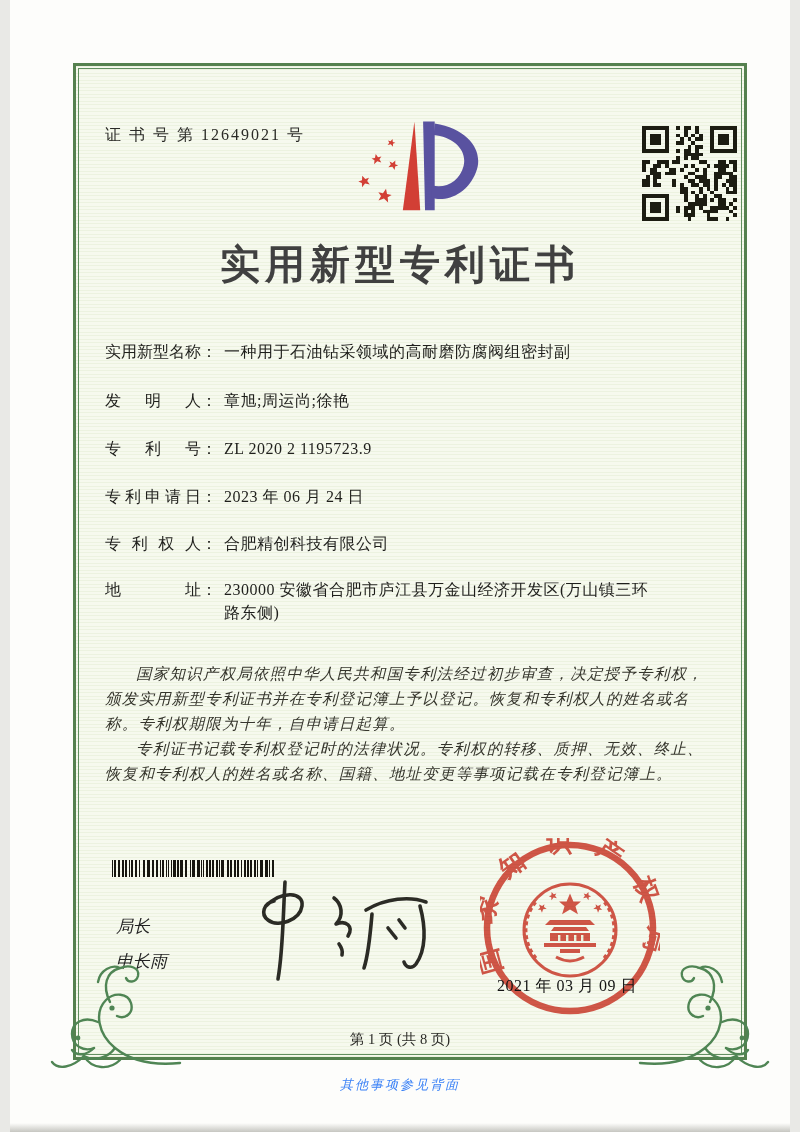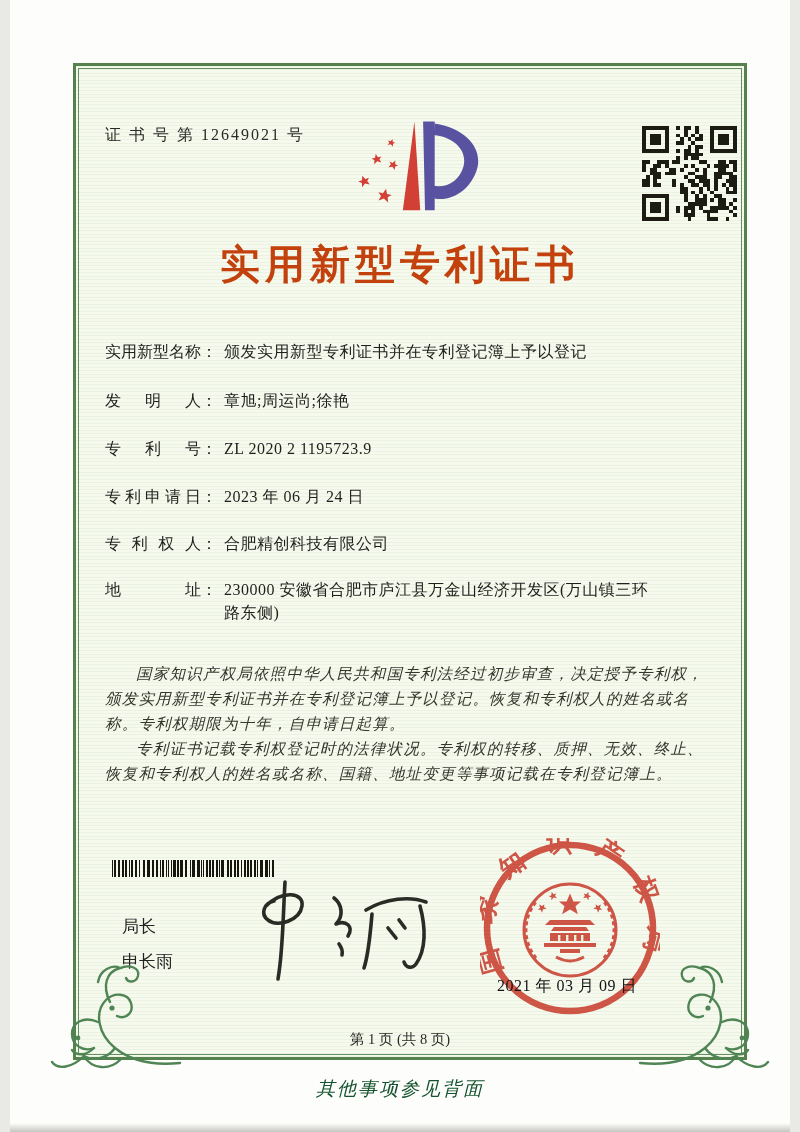--- a/index.html
+++ b/index.html
@@ -25,53 +25,53 @@
   .orn-dot{fill:#4f8554;}
   .scan-edge{position:absolute;left:0;right:0;bottom:0;height:9px;
     background:linear-gradient(180deg,rgba(0,0,0,0),#c6c6c1);}
   
   .cert-no{position:absolute;left:95px;top:125px;font-size:16px;letter-spacing:2px;color:#2a2a26;}
   .logo{position:absolute;left:335px;top:110px;width:135px;height:118px;}
   .qr{position:absolute;left:632px;top:126px;width:95px;height:95px;}
   .qr svg rect{fill:#1c1c12;}
   .title{
     position:absolute;left:0;top:237px;width:100%;text-align:center;
-    font-size:40px;font-weight:600;letter-spacing:5px;color:#c2410c;
+    font-size:40px;font-weight:600;letter-spacing:5px;color:#404040;
   }
   
   .row{position:absolute;left:95px;width:625px;font-size:16px;line-height:23px;}
   .flabel{display:inline-block;width:96px;text-align:justify;text-align-last:justify;vertical-align:top;}
   .flabel2{display:inline-block;width:88px;text-align:justify;text-align-last:justify;vertical-align:top;}
   .colon{display:inline-block;vertical-align:top;margin-right:7px;}
   .fvalue{display:inline-block;vertical-align:top;letter-spacing:0.5px;}
   .fvalue.addr{width:430px;}
   .pair2{position:absolute;left:253px;top:0;}
   
   .body-text{
     position:absolute;left:95px;top:661px;width:614px;
     font-style:italic;font-size:15.5px;line-height:25px;letter-spacing:1.2px;color:#35352c;
   }
   .body-text p{margin:0;text-indent:2em;}
   
   .barcode{position:absolute;left:102px;top:860px;width:166px;height:17px;}
   .barcode svg rect{fill:#16160f;}
-  .comm{position:absolute;left:112px;top:909px;font-size:17px;line-height:35px;color:#222;}
+  .comm{position:absolute;left:106px;top:909px;font-size:17px;line-height:35px;color:#222;font-style:italic;}
   .sig{position:absolute;left:228px;top:876px;width:200px;height:112px;z-index:4;}
   .sig path{stroke:#2b2b25;stroke-width:3.6;fill:none;stroke-linecap:round;stroke-linejoin:round;}
   .seal{position:absolute;left:470px;top:838px;width:180px;height:180px;z-index:5;
         mix-blend-mode:multiply;opacity:.92;}
   .seal .red{fill:#d5493d;}
   .seal .rs{stroke:#d5493d;fill:none;}
   .seal text{fill:#d5493d;font-weight:bold;font-size:25px;letter-spacing:22px;
              font-family:"Liberation Serif","DejaVu Serif",serif;}
   .seal-date{position:absolute;left:487px;top:976px;width:160px;font-size:16px;
              letter-spacing:0.5px;color:#141414;z-index:6;}
   .page-no{position:absolute;left:0;top:1030px;width:100%;text-align:center;font-size:14.5px;color:#2a2a26;}
   .back-note{position:absolute;left:0;top:1076px;width:100%;text-align:center;
-             font-style:italic;font-size:19px;letter-spacing:2px;color:#14532d;font-family:Liberation Mono, monospace;}
+             font-style:italic;font-size:13px;letter-spacing:2px;color:#3b82f6;font-family:Liberation Mono, monospace;}
 </style>
 </head>
 <body>
 
 <div class="page">
 
   <div class="frame"></div>
 
   <div class="ornament orn-left">
     <svg viewBox="0 0 140 120">
@@ -320,21 +320,21 @@
         <rect x="64.6" y="91.19999999999999" width="3.8" height="3.8"></rect>
         <rect x="68.39999999999999" y="91.19999999999999" width="3.8" height="3.8"></rect>
         <rect x="72.2" y="91.19999999999999" width="3.8" height="3.8"></rect>
         <rect x="83.6" y="91.19999999999999" width="3.8" height="3.8"></rect>
       </svg>
   </div>
 
   <div class="title">实用新型专利证书</div>
 
   <div class="row" style="top:340px">
-    <span class="flabel">实用新型名称</span><span class="colon">：</span><span class="fvalue">颁发实用新型专利证书并在专利登记簿上予以登记</span>
+    <span class="flabel">实用新型名称</span><span class="colon">：</span><span class="fvalue">一种用于石油钻采领域的高耐磨防腐阀组密封副</span>
   </div>
   <div class="row" style="top:389px">
     <span class="flabel">发明人</span><span class="colon">：</span><span class="fvalue">章旭;周运尚;徐艳</span>
   </div>
   <div class="row" style="top:437px">
     <span class="flabel">专利号</span><span class="colon">：</span><span class="fvalue">ZL 2020 2 1195723.9</span>
   </div>
   <div class="row" style="top:485px">
     <span class="flabel">专利申请日</span><span class="colon">：</span><span class="fvalue">2023 年 06 月 24 日</span>
   </div>

